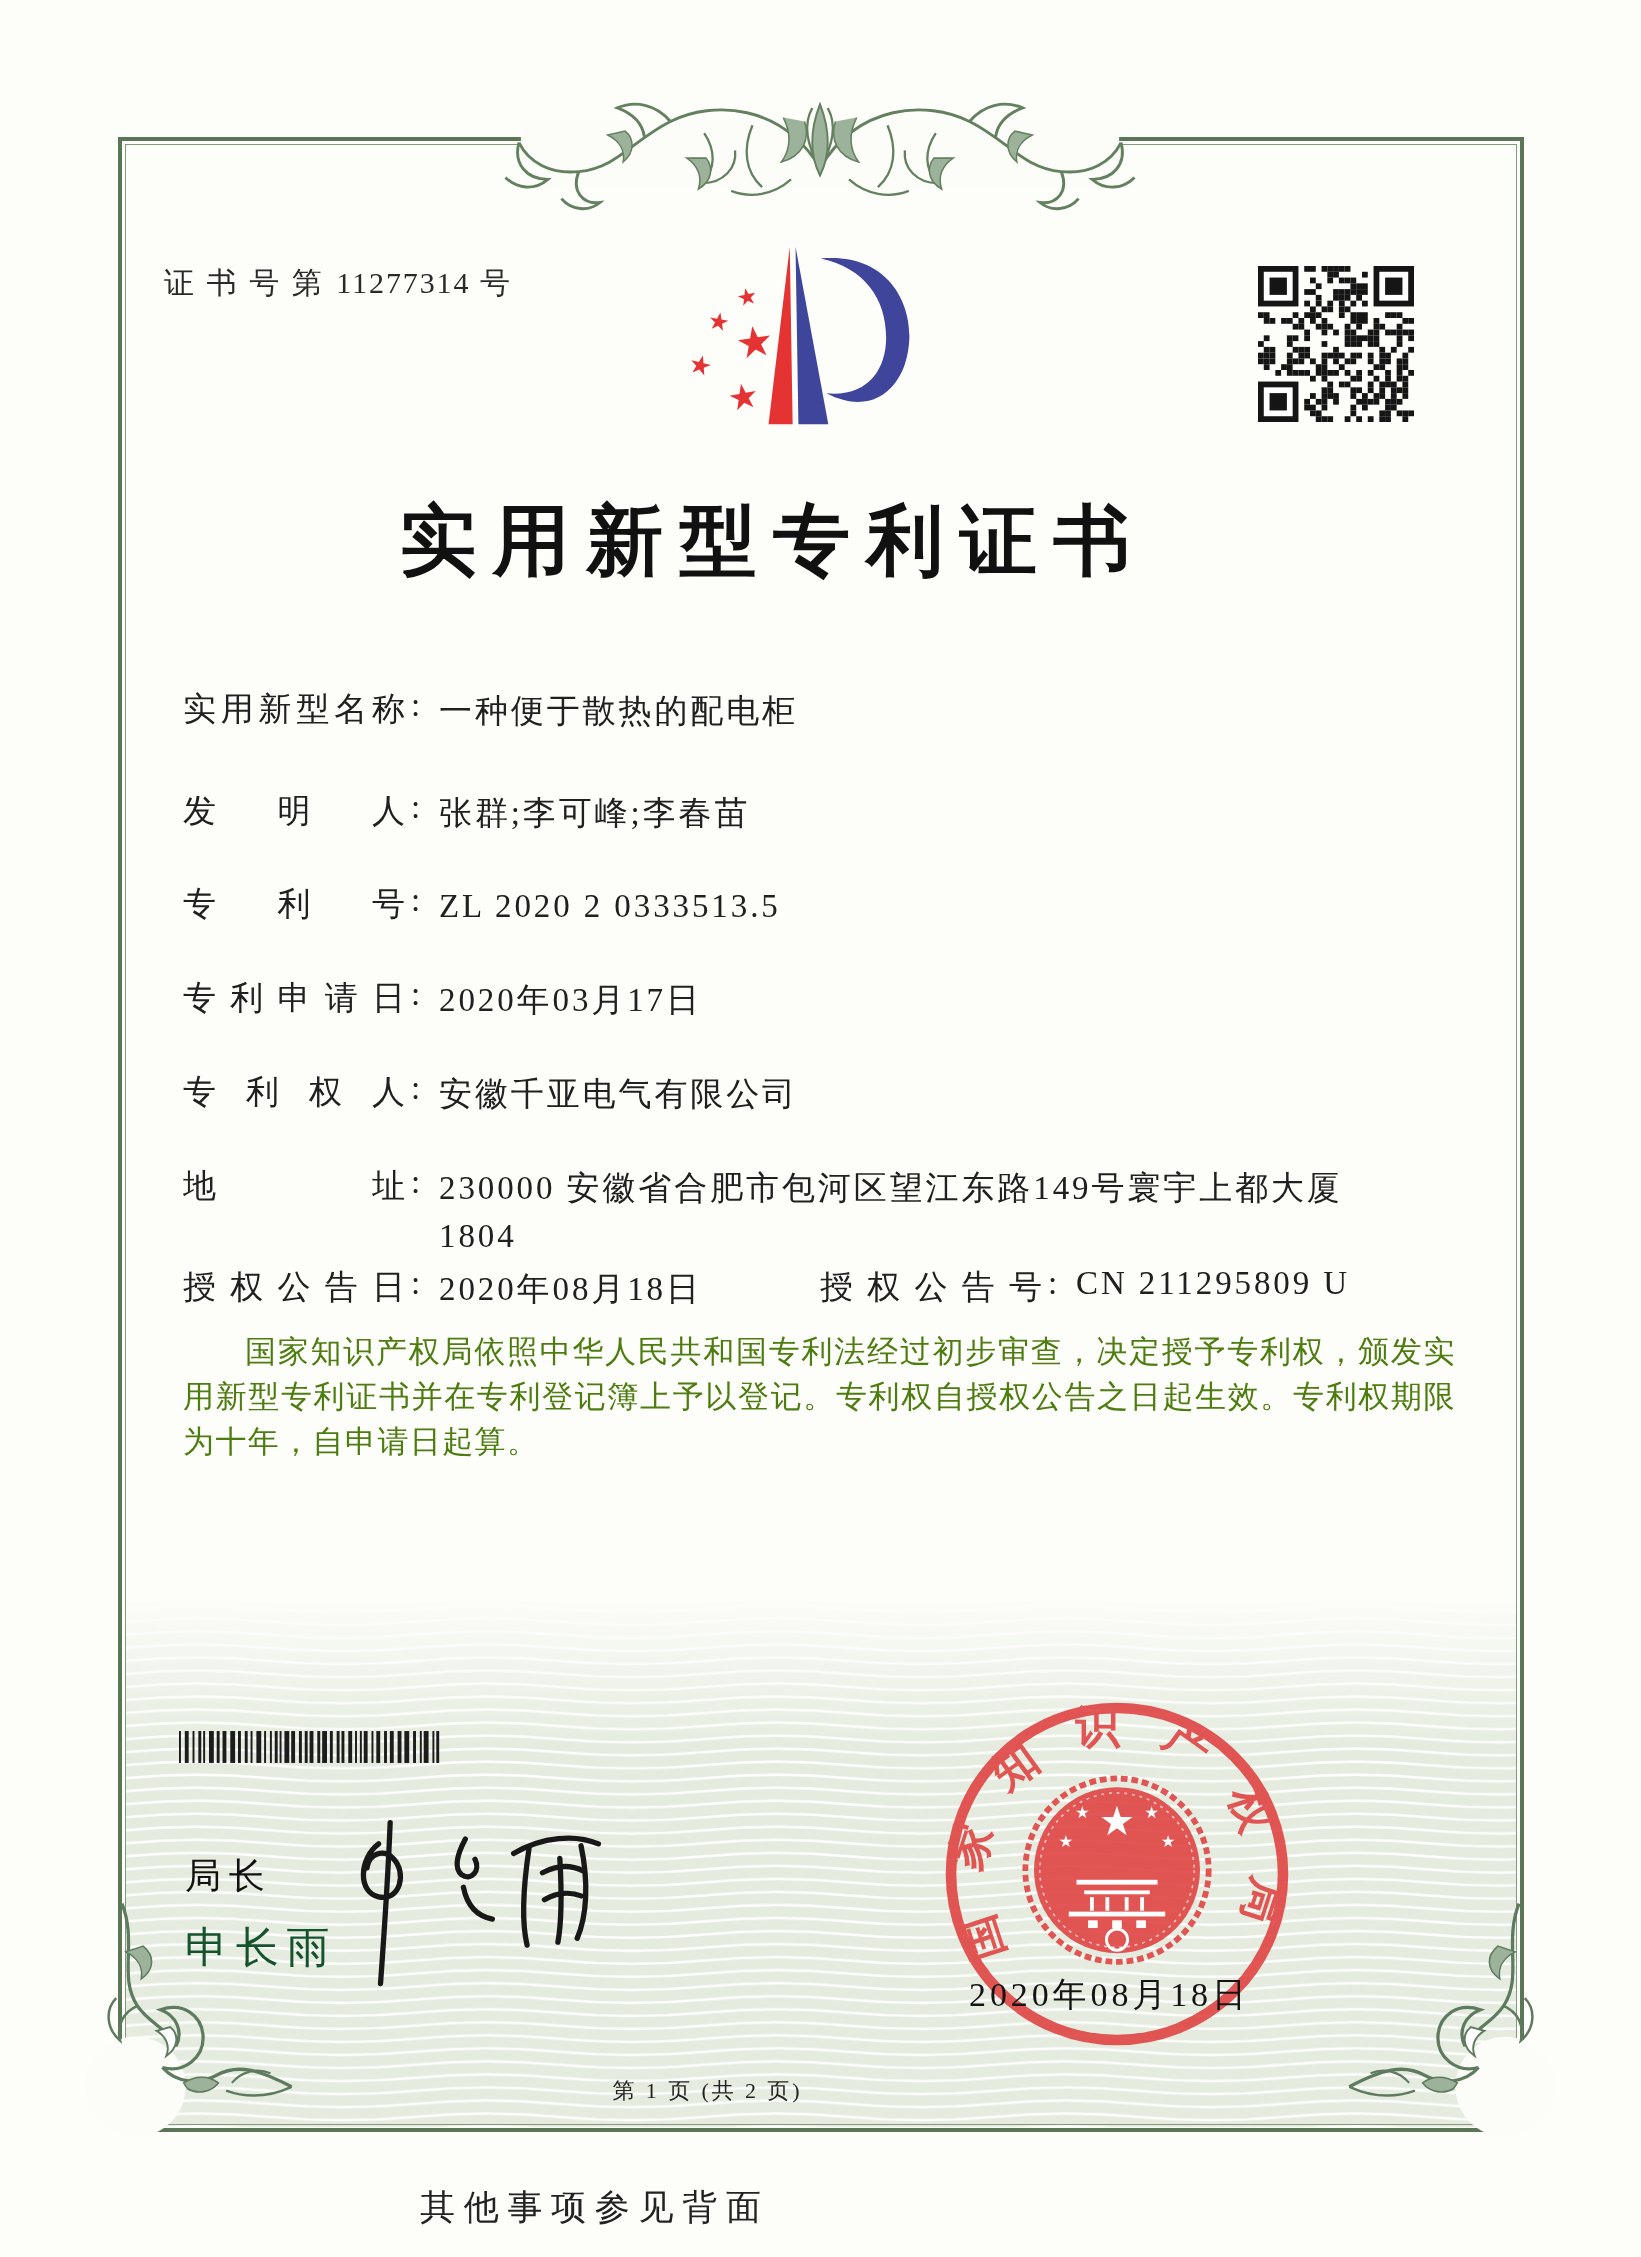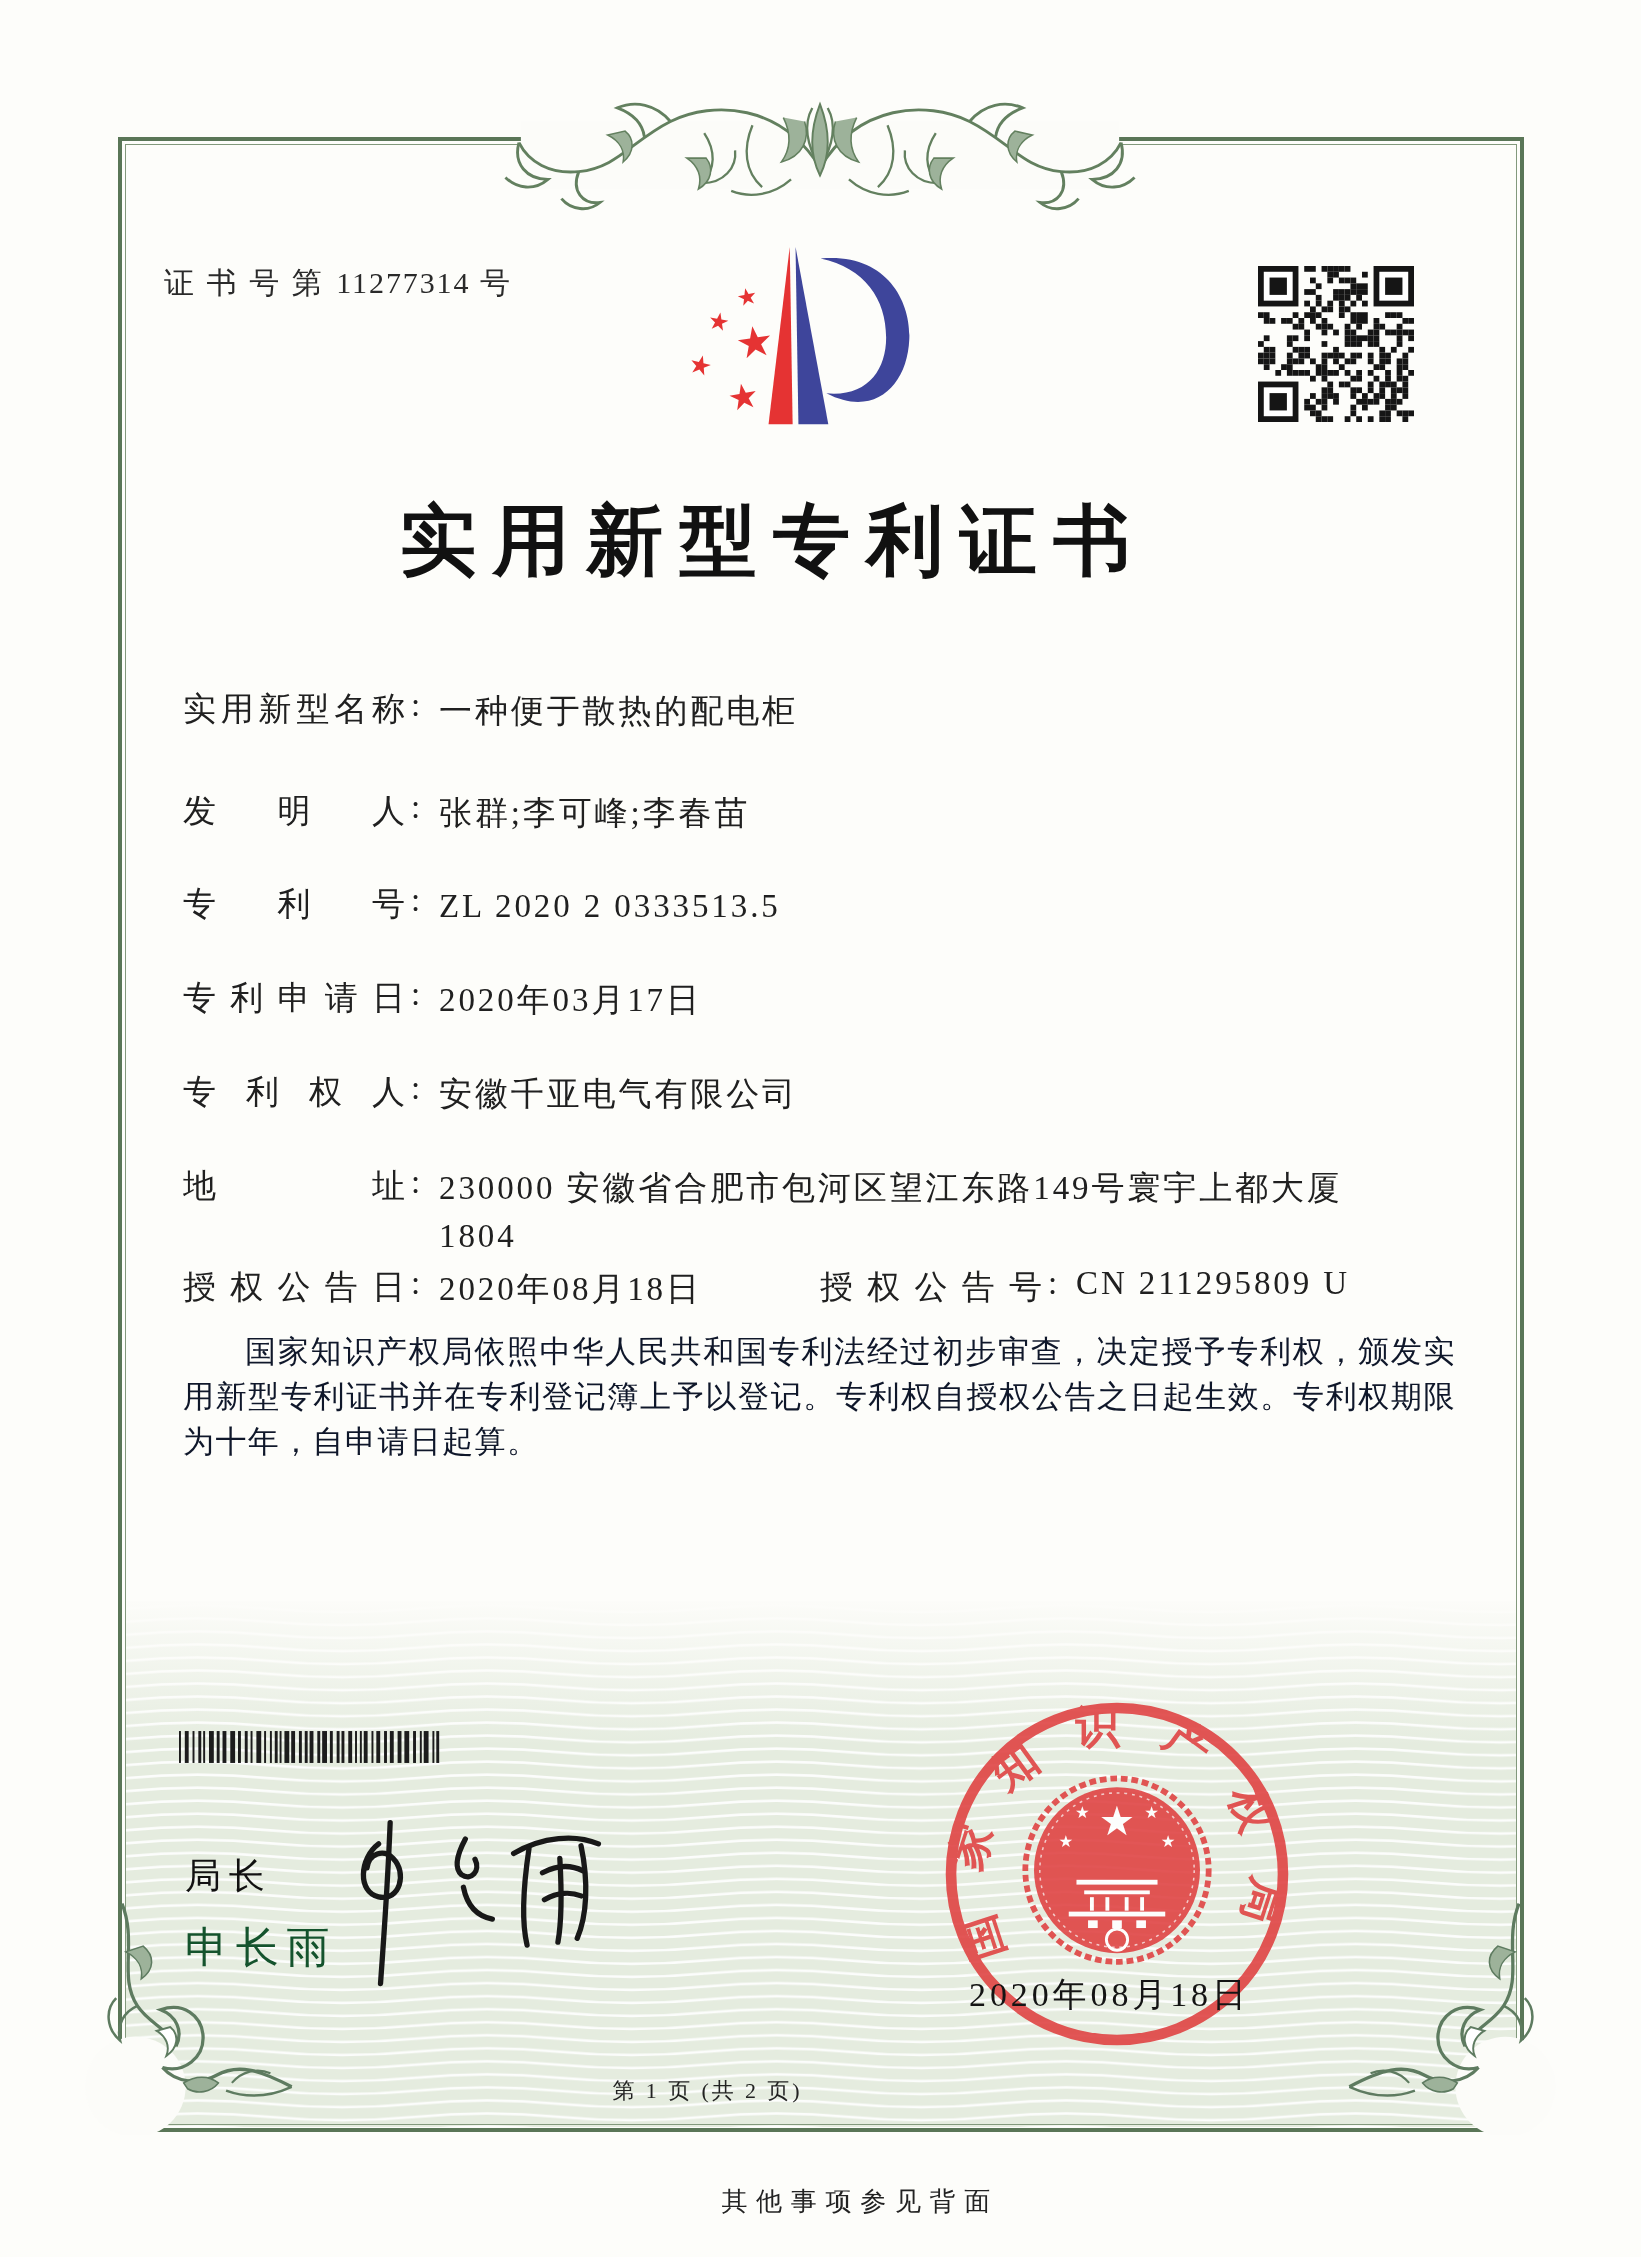--- a/index.html
+++ b/index.html
@@ -48,31 +48,31 @@
     position:absolute;left:256px;top:0;width:1041px;
     letter-spacing:2.9px;white-space:pre-line;line-height:48px;
   }
   .flabel2{position:absolute;left:637px;top:0;width:222px;display:flex;justify-content:space-between;}
   .fcolon2{position:absolute;left:865px;top:0;}
   .fvalue2{position:absolute;left:893px;top:0;letter-spacing:2.9px;white-space:nowrap;}
   
   #paras{left:183px;top:1329px;width:1273px;}
   #paras p{
     margin:0;font-size:31px;line-height:45px;letter-spacing:1.4px;
-    text-align:justify;text-indent:2em;color:#0f172a;
+    text-align:justify;text-indent:2em;color:#4d7c0f;
   }
   
   .barcode{left:179px;top:1731px;}
   .signer-title{left:185px;top:1852px;font-size:36px;letter-spacing:7.7px;color:#111;}
   .signer-name{left:185px;top:1919px;font-size:43px;letter-spacing:7.7px;color:#14532d;}
   .signature{left:340px;top:1813px;}
   .seal{left:924px;top:1681px;opacity:.93;}
   .seal-date{left:969px;top:1972px;font-size:34px;letter-spacing:3.9px;color:#141414;z-index:6;}
   .page-footer{left:418px;top:2076px;width:579px;text-align:center;font-size:22px;letter-spacing:2.9px;color:#222;}
-  .back-note{left:420px;top:2184px;width:579px;text-align:right;font-size:26px;letter-spacing:8.7px;color:#222;}
+  .back-note{left:420px;top:2184px;width:579px;text-align:left;font-size:35px;letter-spacing:8.7px;color:#222;}
   svg{display:block;}
 </style>
 </head>
 <body>
 
 <svg class="abs waves" width="1392" height="526" viewBox="0 0 1442 545">
   <defs>
     <pattern id="wv" width="300" height="13.5" patternUnits="userSpaceOnUse">
       <rect width="300" height="13.5" fill="#e5ecdf"></rect>
       <path d="M0 8 Q 75 1 150 8 T 300 8" fill="none" stroke="#ffffff" stroke-width="2.6" opacity="0.9"></path>

